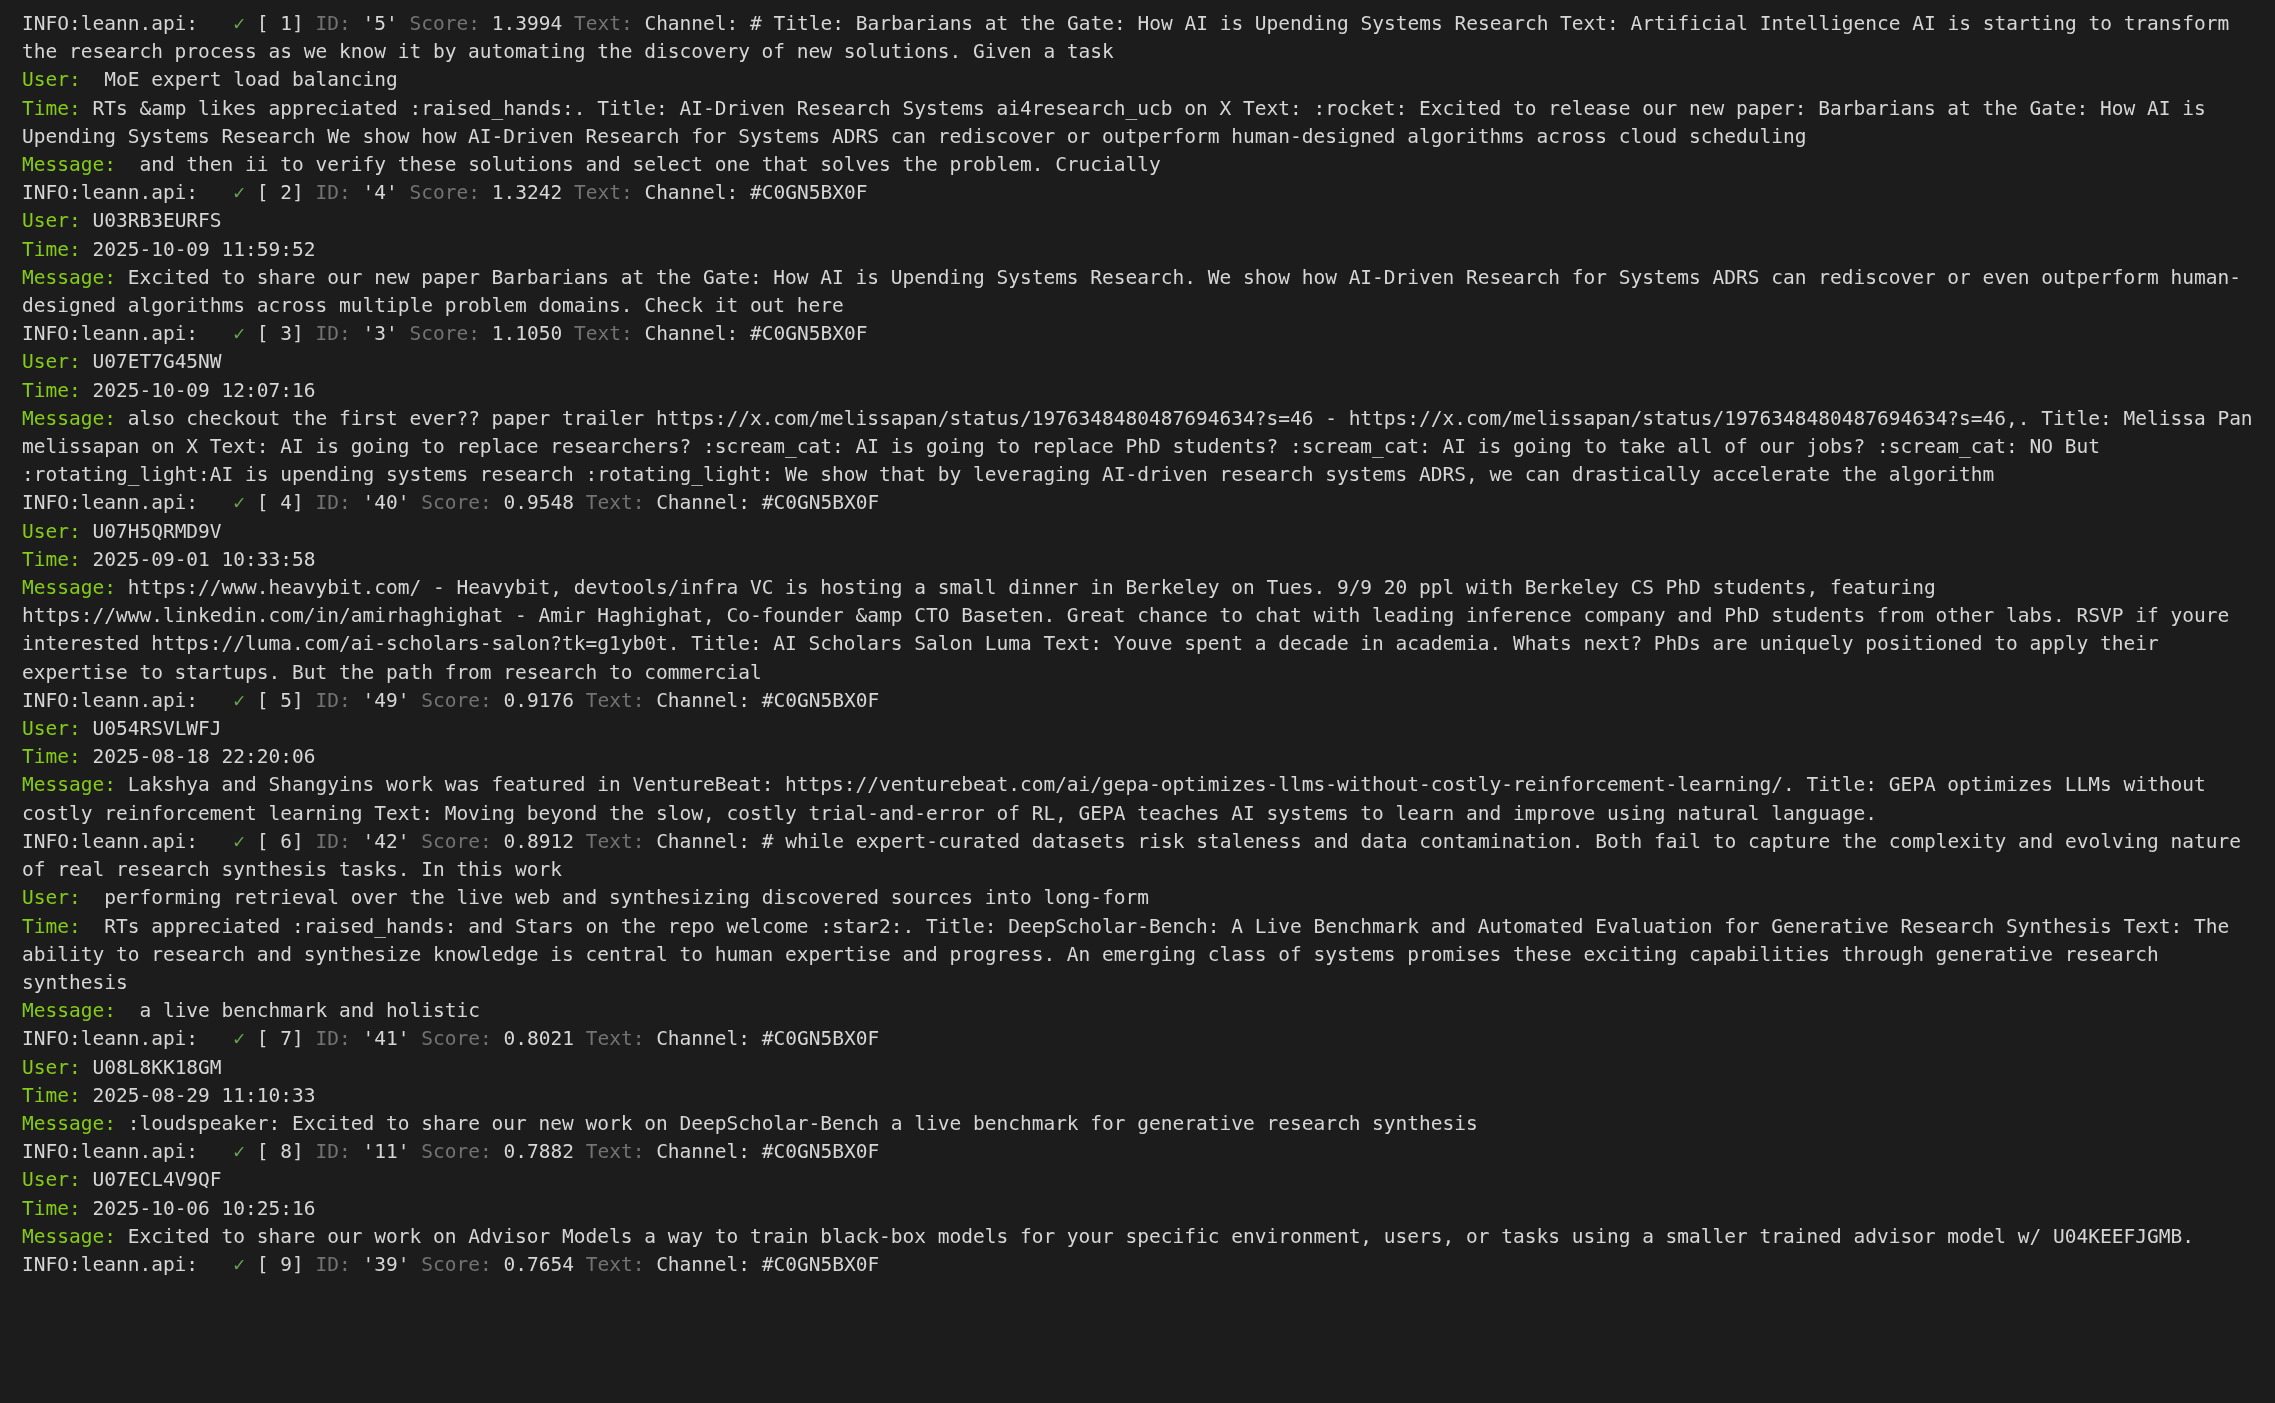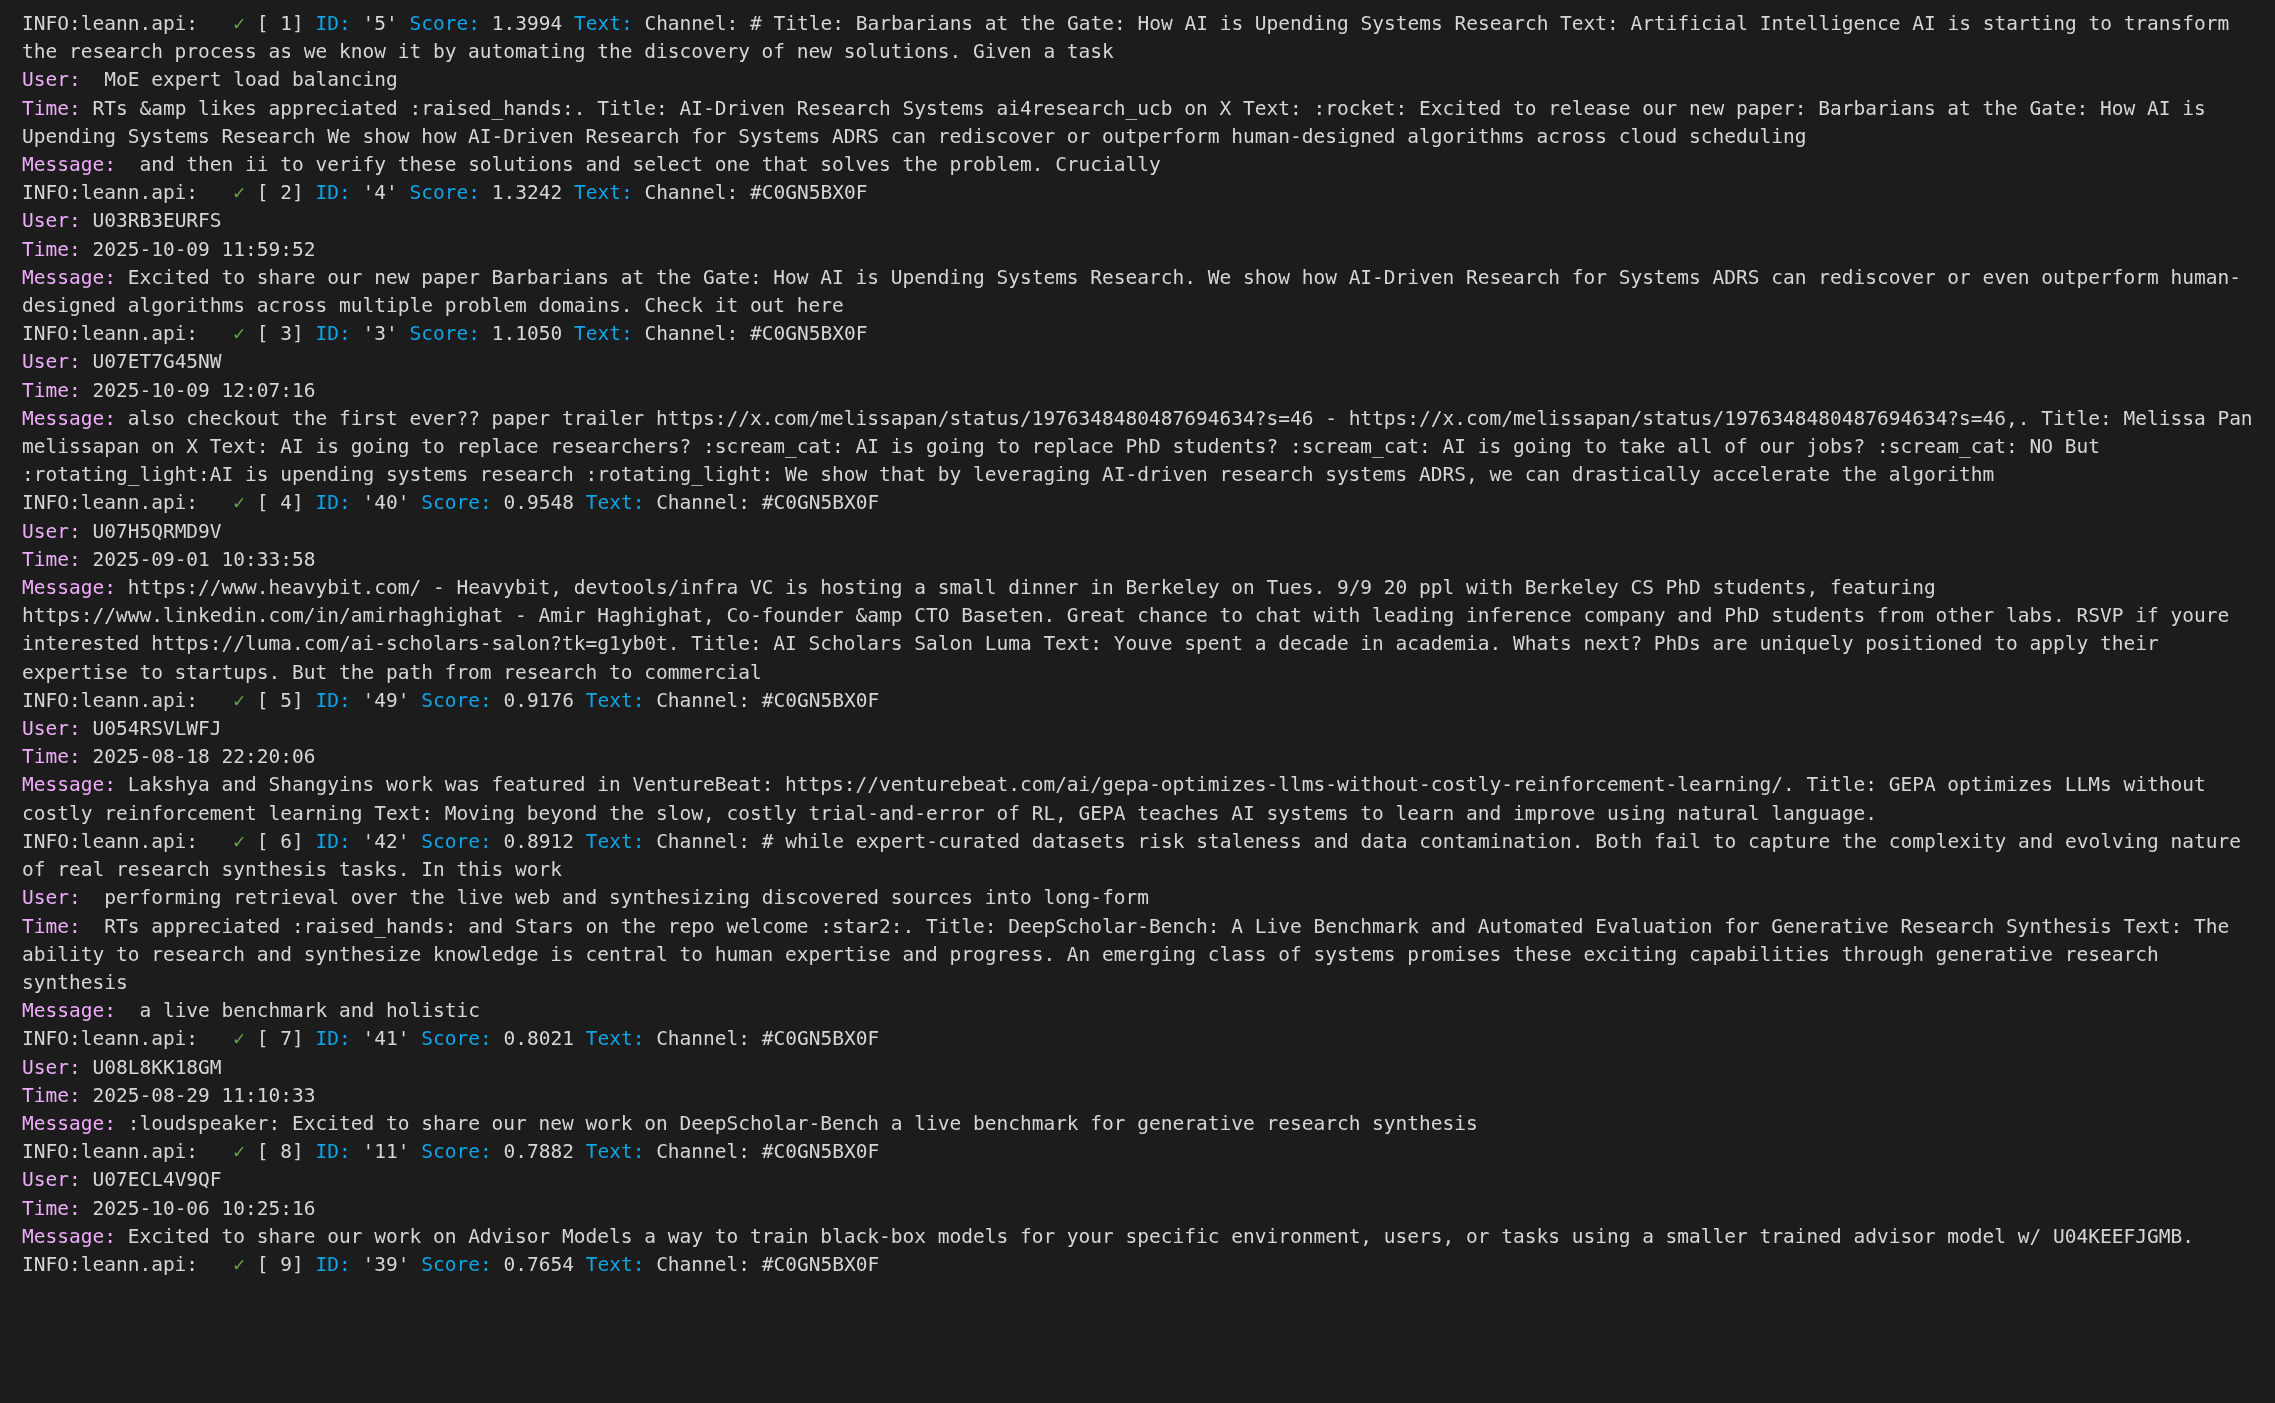--- a/index.html
+++ b/index.html
@@ -26,21 +26,21 @@
     overflow-wrap: anywhere;
   }
   .line {
     white-space: pre-wrap;
     word-break: break-word;
     overflow-wrap: anywhere;
   }
   .c-info   { color: #d6d6d6; }
   .c-check  { color: #6aa84f; }
   .c-idx    { color: #d6d6d6; }
-  .c-key    { color: #0ea5e9; }
+  .c-key    { color: #737373; }
   .c-val    { color: #d6d6d6; }
-  .c-label  { color: #f0abfc; }
+  .c-label  { color: #84cc16; }
   .c-text   { color: #d6d6d6; }
 </style>
 </head>
 <body>
 
 <div id="terminal"><div class="line"><span class="c-info">INFO:leann.api:</span><span class="c-info">   </span><span class="c-check">✓</span><span class="c-info"> </span><span class="c-idx">[ 1]</span><span class="c-info"> </span><span class="c-key">ID:</span><span class="c-info"> </span><span class="c-val">'5'</span><span class="c-info"> </span><span class="c-key">Score:</span><span class="c-info"> </span><span class="c-val">1.3994</span><span class="c-info"> </span><span class="c-key">Text:</span><span class="c-info"> </span><span class="c-text">Channel: # Title: Barbarians at the Gate: How AI is Upending Systems Research Text: Artificial Intelligence AI is starting to transform the research process as we know it by automating the discovery of new solutions. Given a task</span></div><div class="line"><span class="c-label">User:</span><span class="c-info"> </span><span class="c-text"> MoE expert load balancing</span></div><div class="line"><span class="c-label">Time:</span><span class="c-info"> </span><span class="c-text">RTs &amp;amp likes appreciated :raised_hands:. Title: AI-Driven Research Systems ai4research_ucb on X Text: :rocket: Excited to release our new paper: Barbarians at the Gate: How AI is Upending Systems Research We show how AI-Driven Research for Systems ADRS can rediscover or outperform human-designed algorithms across cloud scheduling</span></div><div class="line"><span class="c-label">Message:</span><span class="c-info"> </span><span class="c-text"> and then ii to verify these solutions and select one that solves the problem. Crucially</span></div><div class="line"><span class="c-info">INFO:leann.api:</span><span class="c-info">   </span><span class="c-check">✓</span><span class="c-info"> </span><span class="c-idx">[ 2]</span><span class="c-info"> </span><span class="c-key">ID:</span><span class="c-info"> </span><span class="c-val">'4'</span><span class="c-info"> </span><span class="c-key">Score:</span><span class="c-info"> </span><span class="c-val">1.3242</span><span class="c-info"> </span><span class="c-key">Text:</span><span class="c-info"> </span><span class="c-text">Channel: #C0GN5BX0F</span></div><div class="line"><span class="c-label">User:</span><span class="c-info"> </span><span class="c-text">U03RB3EURFS</span></div><div class="line"><span class="c-label">Time:</span><span class="c-info"> </span><span class="c-text">2025-10-09 11:59:52</span></div><div class="line"><span class="c-label">Message:</span><span class="c-info"> </span><span class="c-text">Excited to share our new paper Barbarians at the Gate: How AI is Upending Systems Research. We show how AI-Driven Research for Systems ADRS can rediscover or even outperform human-designed algorithms across multiple problem domains. Check it out here</span></div><div class="line"><span class="c-info">INFO:leann.api:</span><span class="c-info">   </span><span class="c-check">✓</span><span class="c-info"> </span><span class="c-idx">[ 3]</span><span class="c-info"> </span><span class="c-key">ID:</span><span class="c-info"> </span><span class="c-val">'3'</span><span class="c-info"> </span><span class="c-key">Score:</span><span class="c-info"> </span><span class="c-val">1.1050</span><span class="c-info"> </span><span class="c-key">Text:</span><span class="c-info"> </span><span class="c-text">Channel: #C0GN5BX0F</span></div><div class="line"><span class="c-label">User:</span><span class="c-info"> </span><span class="c-text">U07ET7G45NW</span></div><div class="line"><span class="c-label">Time:</span><span class="c-info"> </span><span class="c-text">2025-10-09 12:07:16</span></div><div class="line"><span class="c-label">Message:</span><span class="c-info"> </span><span class="c-text">also checkout the first ever?? paper trailer https://x.com/melissapan/status/1976348480487694634?s=46 - https://x.com/melissapan/status/1976348480487694634?s=46,. Title: Melissa Pan melissapan on X Text: AI is going to replace researchers? :scream_cat: AI is going to replace PhD students? :scream_cat: AI is going to take all of our jobs? :scream_cat: NO But :rotating_light:AI is upending systems research :rotating_light: We show that by leveraging AI-driven research systems ADRS, we can drastically accelerate the algorithm</span></div><div class="line"><span class="c-info">INFO:leann.api:</span><span class="c-info">   </span><span class="c-check">✓</span><span class="c-info"> </span><span class="c-idx">[ 4]</span><span class="c-info"> </span><span class="c-key">ID:</span><span class="c-info"> </span><span class="c-val">'40'</span><span class="c-info"> </span><span class="c-key">Score:</span><span class="c-info"> </span><span class="c-val">0.9548</span><span class="c-info"> </span><span class="c-key">Text:</span><span class="c-info"> </span><span class="c-text">Channel: #C0GN5BX0F</span></div><div class="line"><span class="c-label">User:</span><span class="c-info"> </span><span class="c-text">U07H5QRMD9V</span></div><div class="line"><span class="c-label">Time:</span><span class="c-info"> </span><span class="c-text">2025-09-01 10:33:58</span></div><div class="line"><span class="c-label">Message:</span><span class="c-info"> </span><span class="c-text">https://www.heavybit.com/ - Heavybit, devtools/infra VC is hosting a small dinner in Berkeley on Tues. 9/9 20 ppl with Berkeley CS PhD students, featuring https://www.linkedin.com/in/amirhaghighat - Amir Haghighat, Co-founder &amp;amp CTO Baseten. Great chance to chat with leading inference company and PhD students from other labs. RSVP if youre interested https://luma.com/ai-scholars-salon?tk=g1yb0t. Title: AI Scholars Salon Luma Text: Youve spent a decade in academia. Whats next? PhDs are uniquely positioned to apply their expertise to startups. But the path from research to commercial</span></div><div class="line"><span class="c-info">INFO:leann.api:</span><span class="c-info">   </span><span class="c-check">✓</span><span class="c-info"> </span><span class="c-idx">[ 5]</span><span class="c-info"> </span><span class="c-key">ID:</span><span class="c-info"> </span><span class="c-val">'49'</span><span class="c-info"> </span><span class="c-key">Score:</span><span class="c-info"> </span><span class="c-val">0.9176</span><span class="c-info"> </span><span class="c-key">Text:</span><span class="c-info"> </span><span class="c-text">Channel: #C0GN5BX0F</span></div><div class="line"><span class="c-label">User:</span><span class="c-info"> </span><span class="c-text">U054RSVLWFJ</span></div><div class="line"><span class="c-label">Time:</span><span class="c-info"> </span><span class="c-text">2025-08-18 22:20:06</span></div><div class="line"><span class="c-label">Message:</span><span class="c-info"> </span><span class="c-text">Lakshya and Shangyins work was featured in VentureBeat: https://venturebeat.com/ai/gepa-optimizes-llms-without-costly-reinforcement-learning/. Title: GEPA optimizes LLMs without costly reinforcement learning Text: Moving beyond the slow, costly trial-and-error of RL, GEPA teaches AI systems to learn and improve using natural language.</span></div><div class="line"><span class="c-info">INFO:leann.api:</span><span class="c-info">   </span><span class="c-check">✓</span><span class="c-info"> </span><span class="c-idx">[ 6]</span><span class="c-info"> </span><span class="c-key">ID:</span><span class="c-info"> </span><span class="c-val">'42'</span><span class="c-info"> </span><span class="c-key">Score:</span><span class="c-info"> </span><span class="c-val">0.8912</span><span class="c-info"> </span><span class="c-key">Text:</span><span class="c-info"> </span><span class="c-text">Channel: # while expert-curated datasets risk staleness and data contamination. Both fail to capture the complexity and evolving nature of real research synthesis tasks. In this work</span></div><div class="line"><span class="c-label">User:</span><span class="c-info"> </span><span class="c-text"> performing retrieval over the live web and synthesizing discovered sources into long-form</span></div><div class="line"><span class="c-label">Time:</span><span class="c-info"> </span><span class="c-text"> RTs appreciated :raised_hands: and Stars on the repo welcome :star2:. Title: DeepScholar-Bench: A Live Benchmark and Automated Evaluation for Generative Research Synthesis Text: The ability to research and synthesize knowledge is central to human expertise and progress. An emerging class of systems promises these exciting capabilities through generative research synthesis</span></div><div class="line"><span class="c-label">Message:</span><span class="c-info"> </span><span class="c-text"> a live benchmark and holistic</span></div><div class="line"><span class="c-info">INFO:leann.api:</span><span class="c-info">   </span><span class="c-check">✓</span><span class="c-info"> </span><span class="c-idx">[ 7]</span><span class="c-info"> </span><span class="c-key">ID:</span><span class="c-info"> </span><span class="c-val">'41'</span><span class="c-info"> </span><span class="c-key">Score:</span><span class="c-info"> </span><span class="c-val">0.8021</span><span class="c-info"> </span><span class="c-key">Text:</span><span class="c-info"> </span><span class="c-text">Channel: #C0GN5BX0F</span></div><div class="line"><span class="c-label">User:</span><span class="c-info"> </span><span class="c-text">U08L8KK18GM</span></div><div class="line"><span class="c-label">Time:</span><span class="c-info"> </span><span class="c-text">2025-08-29 11:10:33</span></div><div class="line"><span class="c-label">Message:</span><span class="c-info"> </span><span class="c-text">:loudspeaker: Excited to share our new work on DeepScholar-Bench a live benchmark for generative research synthesis</span></div><div class="line"><span class="c-info">INFO:leann.api:</span><span class="c-info">   </span><span class="c-check">✓</span><span class="c-info"> </span><span class="c-idx">[ 8]</span><span class="c-info"> </span><span class="c-key">ID:</span><span class="c-info"> </span><span class="c-val">'11'</span><span class="c-info"> </span><span class="c-key">Score:</span><span class="c-info"> </span><span class="c-val">0.7882</span><span class="c-info"> </span><span class="c-key">Text:</span><span class="c-info"> </span><span class="c-text">Channel: #C0GN5BX0F</span></div><div class="line"><span class="c-label">User:</span><span class="c-info"> </span><span class="c-text">U07ECL4V9QF</span></div><div class="line"><span class="c-label">Time:</span><span class="c-info"> </span><span class="c-text">2025-10-06 10:25:16</span></div><div class="line"><span class="c-label">Message:</span><span class="c-info"> </span><span class="c-text">Excited to share our work on Advisor Models a way to train black-box models for your specific environment, users, or tasks using a smaller trained advisor model w/ U04KEEFJGMB.</span></div><div class="line"><span class="c-info">INFO:leann.api:</span><span class="c-info">   </span><span class="c-check">✓</span><span class="c-info"> </span><span class="c-idx">[ 9]</span><span class="c-info"> </span><span class="c-key">ID:</span><span class="c-info"> </span><span class="c-val">'39'</span><span class="c-info"> </span><span class="c-key">Score:</span><span class="c-info"> </span><span class="c-val">0.7654</span><span class="c-info"> </span><span class="c-key">Text:</span><span class="c-info"> </span><span class="c-text">Channel: #C0GN5BX0F</span></div></div>
 
 </body></html>

